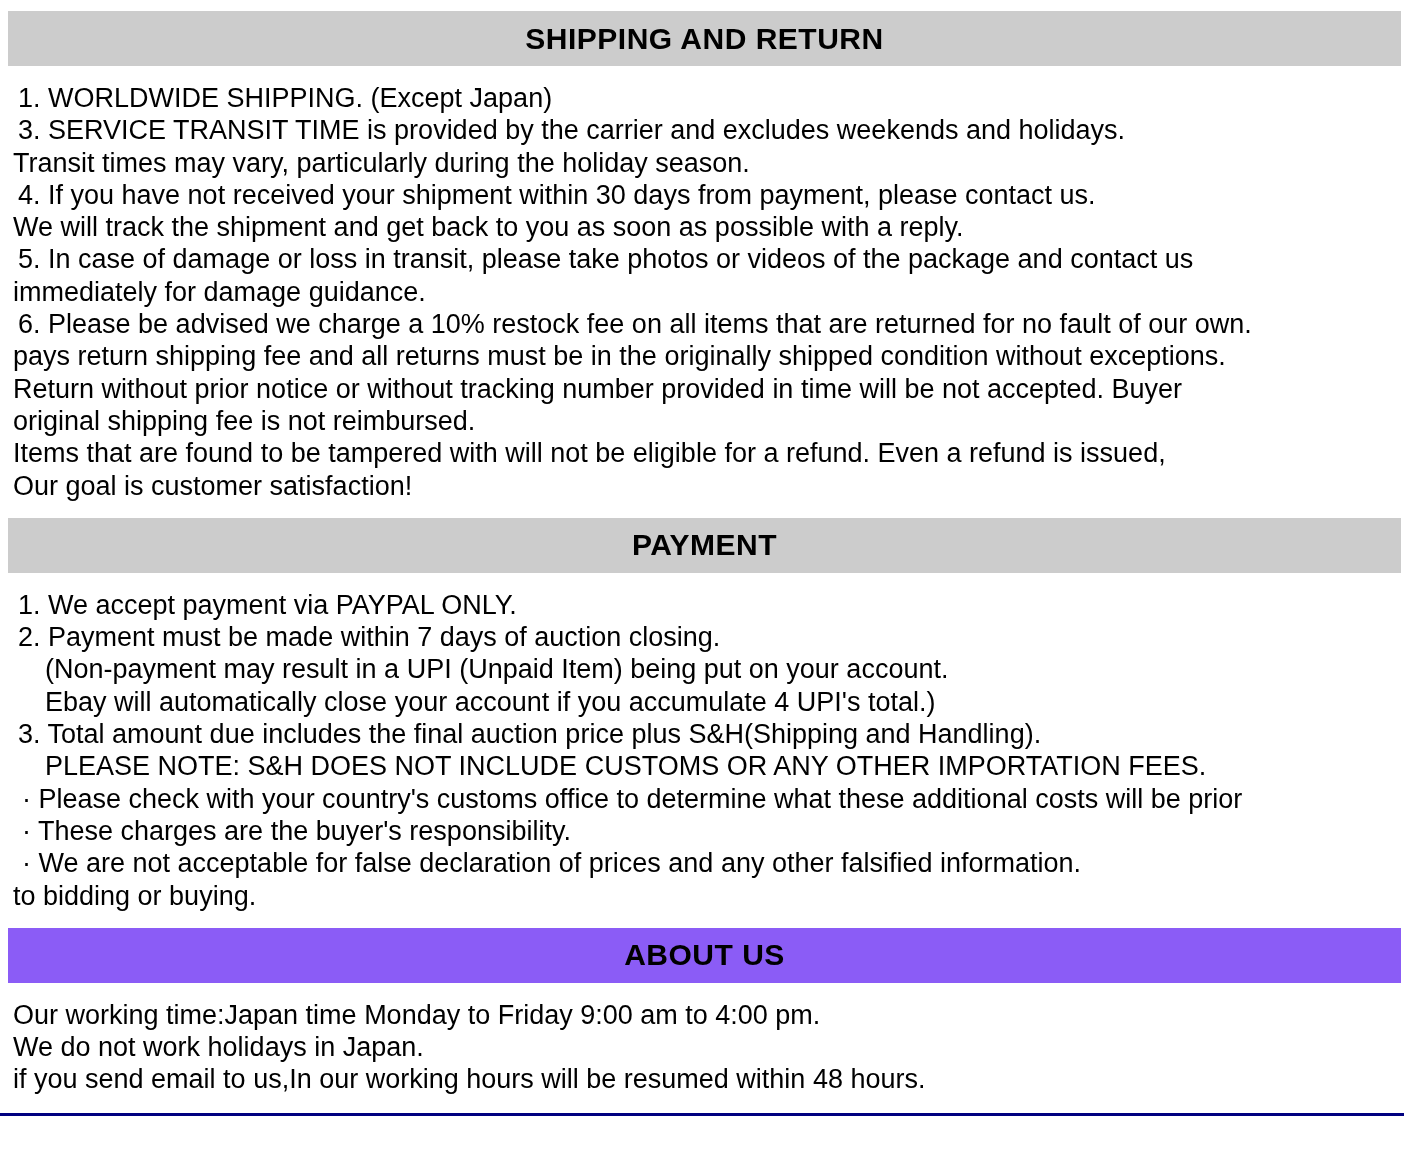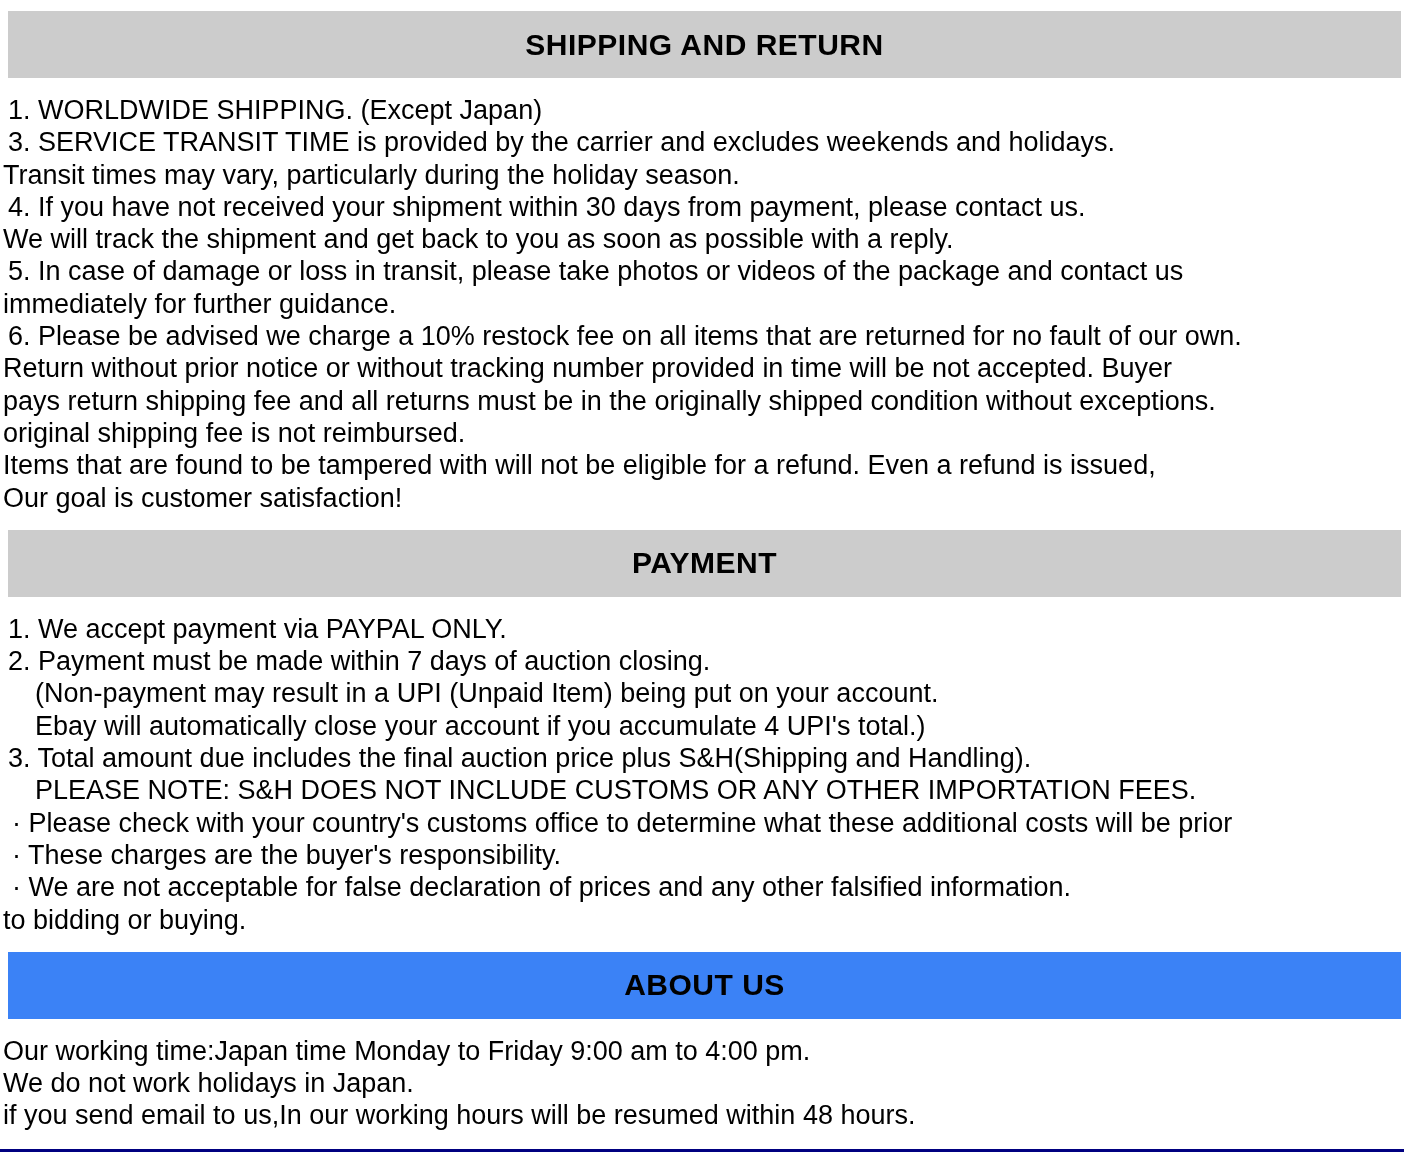--- a/index.html
+++ b/index.html
@@ -14,40 +14,40 @@
     font-family: "Liberation Sans", "DejaVu Sans", sans-serif;
     color: #000000;
   }
   .page {
     width: 1404px;
     height: 1154px;
     position: relative;
     box-sizing: border-box;
   }
   .bar {
-    height: 67px;
+    height: 55px;
     margin-left: 8px;
     margin-right: 3px;
     background: #cccccc;
     display: flex;
     align-items: center;
     justify-content: center;
   }
   .bar.first {
     margin-top: 11px;
   }
   .bar-title {
     font-size: 30px;
     font-weight: bold;
     letter-spacing: 0.5px;
     white-space: nowrap;
   }
   .section-text {
     margin: 16px 0;
-    padding-left: 3px;
+    padding-left: 13px;
     font-size: 27px;
     line-height: 32.3px;
   }
   .line {
     white-space: nowrap;
   }
   .ind1 { padding-left: 5px; }   
   .ind2 { padding-left: 9px; }   
   .ind3 { padding-left: 32px; }  
   .bottom-rule {
@@ -65,24 +65,24 @@
     <div class="bar first" style="background: rgb(204, 204, 204);">
       <span class="bar-title">SHIPPING AND RETURN</span>
     </div>
     <div class="section-text">
         <div class="line ind1">1. WORLDWIDE SHIPPING. (Except Japan)</div>
         <div class="line ind1">3. SERVICE TRANSIT TIME is provided by the carrier and excludes weekends and holidays.</div>
         <div class="line ind0">Transit times may vary, particularly during the holiday season.</div>
         <div class="line ind1">4. If you have not received your shipment within 30 days from payment, please contact us.</div>
         <div class="line ind0">We will track the shipment and get back to you as soon as possible with a reply.</div>
         <div class="line ind1">5. In case of damage or loss in transit, please take photos or videos of the package and contact us</div>
-        <div class="line ind0">immediately for further guidance.</div>
+        <div class="line ind0">immediately for damage guidance.</div>
         <div class="line ind1">6. Please be advised we charge a 10% restock fee on all items that are returned for no fault of our own.</div>
+        <div class="line ind0">pays return shipping fee and all returns must be in the originally shipped condition without exceptions.</div>
         <div class="line ind0">Return without prior notice or without tracking number provided in time will be not accepted. Buyer</div>
-        <div class="line ind0">pays return shipping fee and all returns must be in the originally shipped condition without exceptions.</div>
         <div class="line ind0">original shipping fee is not reimbursed.</div>
         <div class="line ind0">Items that are found to be tampered with will not be eligible for a refund. Even a refund is issued,</div>
         <div class="line ind0">Our goal is customer satisfaction!</div>
       </div>
   </section>
 
   <section>
     <div class="bar" style="background: rgb(204, 204, 204);">
       <span class="bar-title">PAYMENT</span>
     </div>
@@ -94,21 +94,21 @@
         <div class="line ind1">3. Total amount due includes the final auction price plus S&amp;H(Shipping and Handling).</div>
         <div class="line ind3">PLEASE NOTE: S&amp;H DOES NOT INCLUDE CUSTOMS OR ANY OTHER IMPORTATION FEES.</div>
         <div class="line ind2">· Please check with your country's customs office to determine what these additional costs will be prior</div>
         <div class="line ind2">· These charges are the buyer's responsibility.</div>
         <div class="line ind2">· We are not acceptable for false declaration of prices and any other falsified information.</div>
         <div class="line ind0">to bidding or buying.</div>
       </div>
   </section>
 
   <section>
-    <div class="bar" style="background: #3b82f6;">
+    <div class="bar" style="background: #8b5cf6;">
       <span class="bar-title">ABOUT US</span>
     </div>
     <div class="section-text">
         <div class="line ind0">Our working time:Japan time Monday to Friday 9:00 am to 4:00 pm.</div>
         <div class="line ind0">We do not work holidays in Japan.</div>
         <div class="line ind0">if you send email to us,In our working hours will be resumed within 48 hours.</div>
       </div>
   </section>
 
   <div class="bottom-rule" style="background: rgb(0, 0, 128);"></div>

